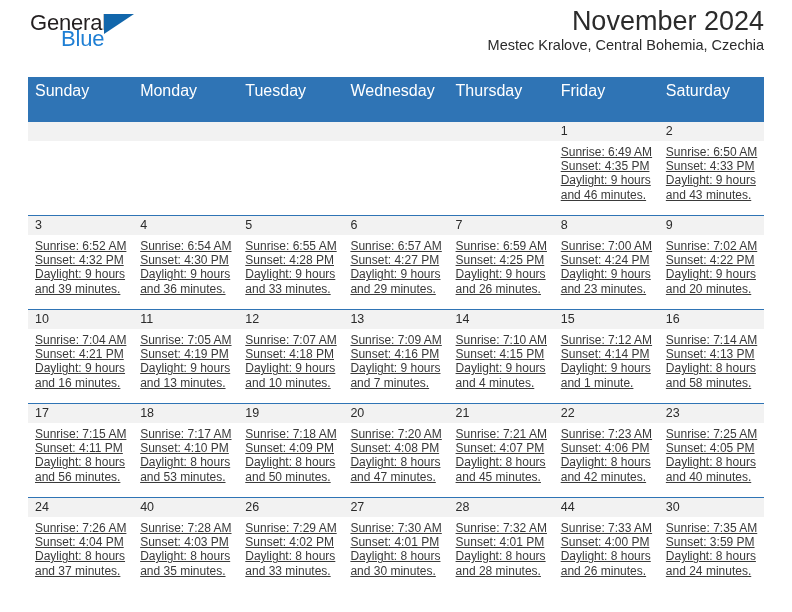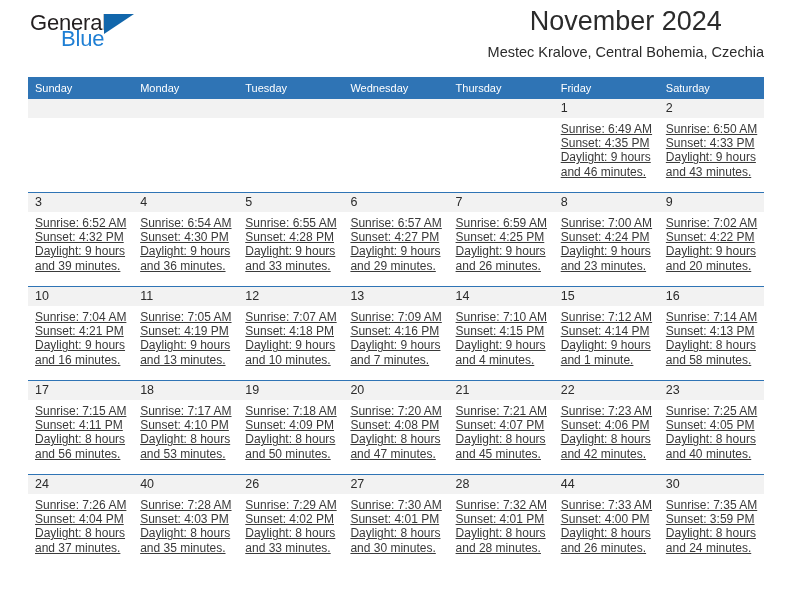--- a/index.html
+++ b/index.html
@@ -64,52 +64,51 @@
     position: absolute;
     left: 74px;
     top: 2px;
     width: 0;
     height: 0;
     border-left: 30px solid #1166ab;
     border-bottom: 20px solid transparent;
   }
 
   .title-block {
-    text-align: center;
+    text-align: right;
     padding-top: 6px;
   }
   .cal-title {
     font-size: 27px;
     font-weight: normal;
     color: #2b2b2b;
     line-height: 1.15;
     letter-spacing: 0px;
   }
   .cal-subtitle {
-    margin-top: 7px;
     font-size: 14.5px;
     font-weight: normal;
     color: #2b2b2b;
     letter-spacing: 0px;
   }
 
   
   .calendar {
     width: 736px;
     border-collapse: collapse;
     table-layout: fixed;
   }
 
   .calendar thead th {
     background: #2f74b5;
     color: #ffffff;
-    font-size: 11px;
+    font-size: 16px;
     font-weight: normal;
     text-align: left;
-    padding: 5px 0 5px 7px;
+    padding: 5px 0 22px 7px;
     height: 11px;
     letter-spacing: 0px;
   }
 
   .calendar td {
     vertical-align: top;
     padding: 0;
     width: 105.14px;
     height: 93px;
     border-top: 1px solid #2f74b5;

